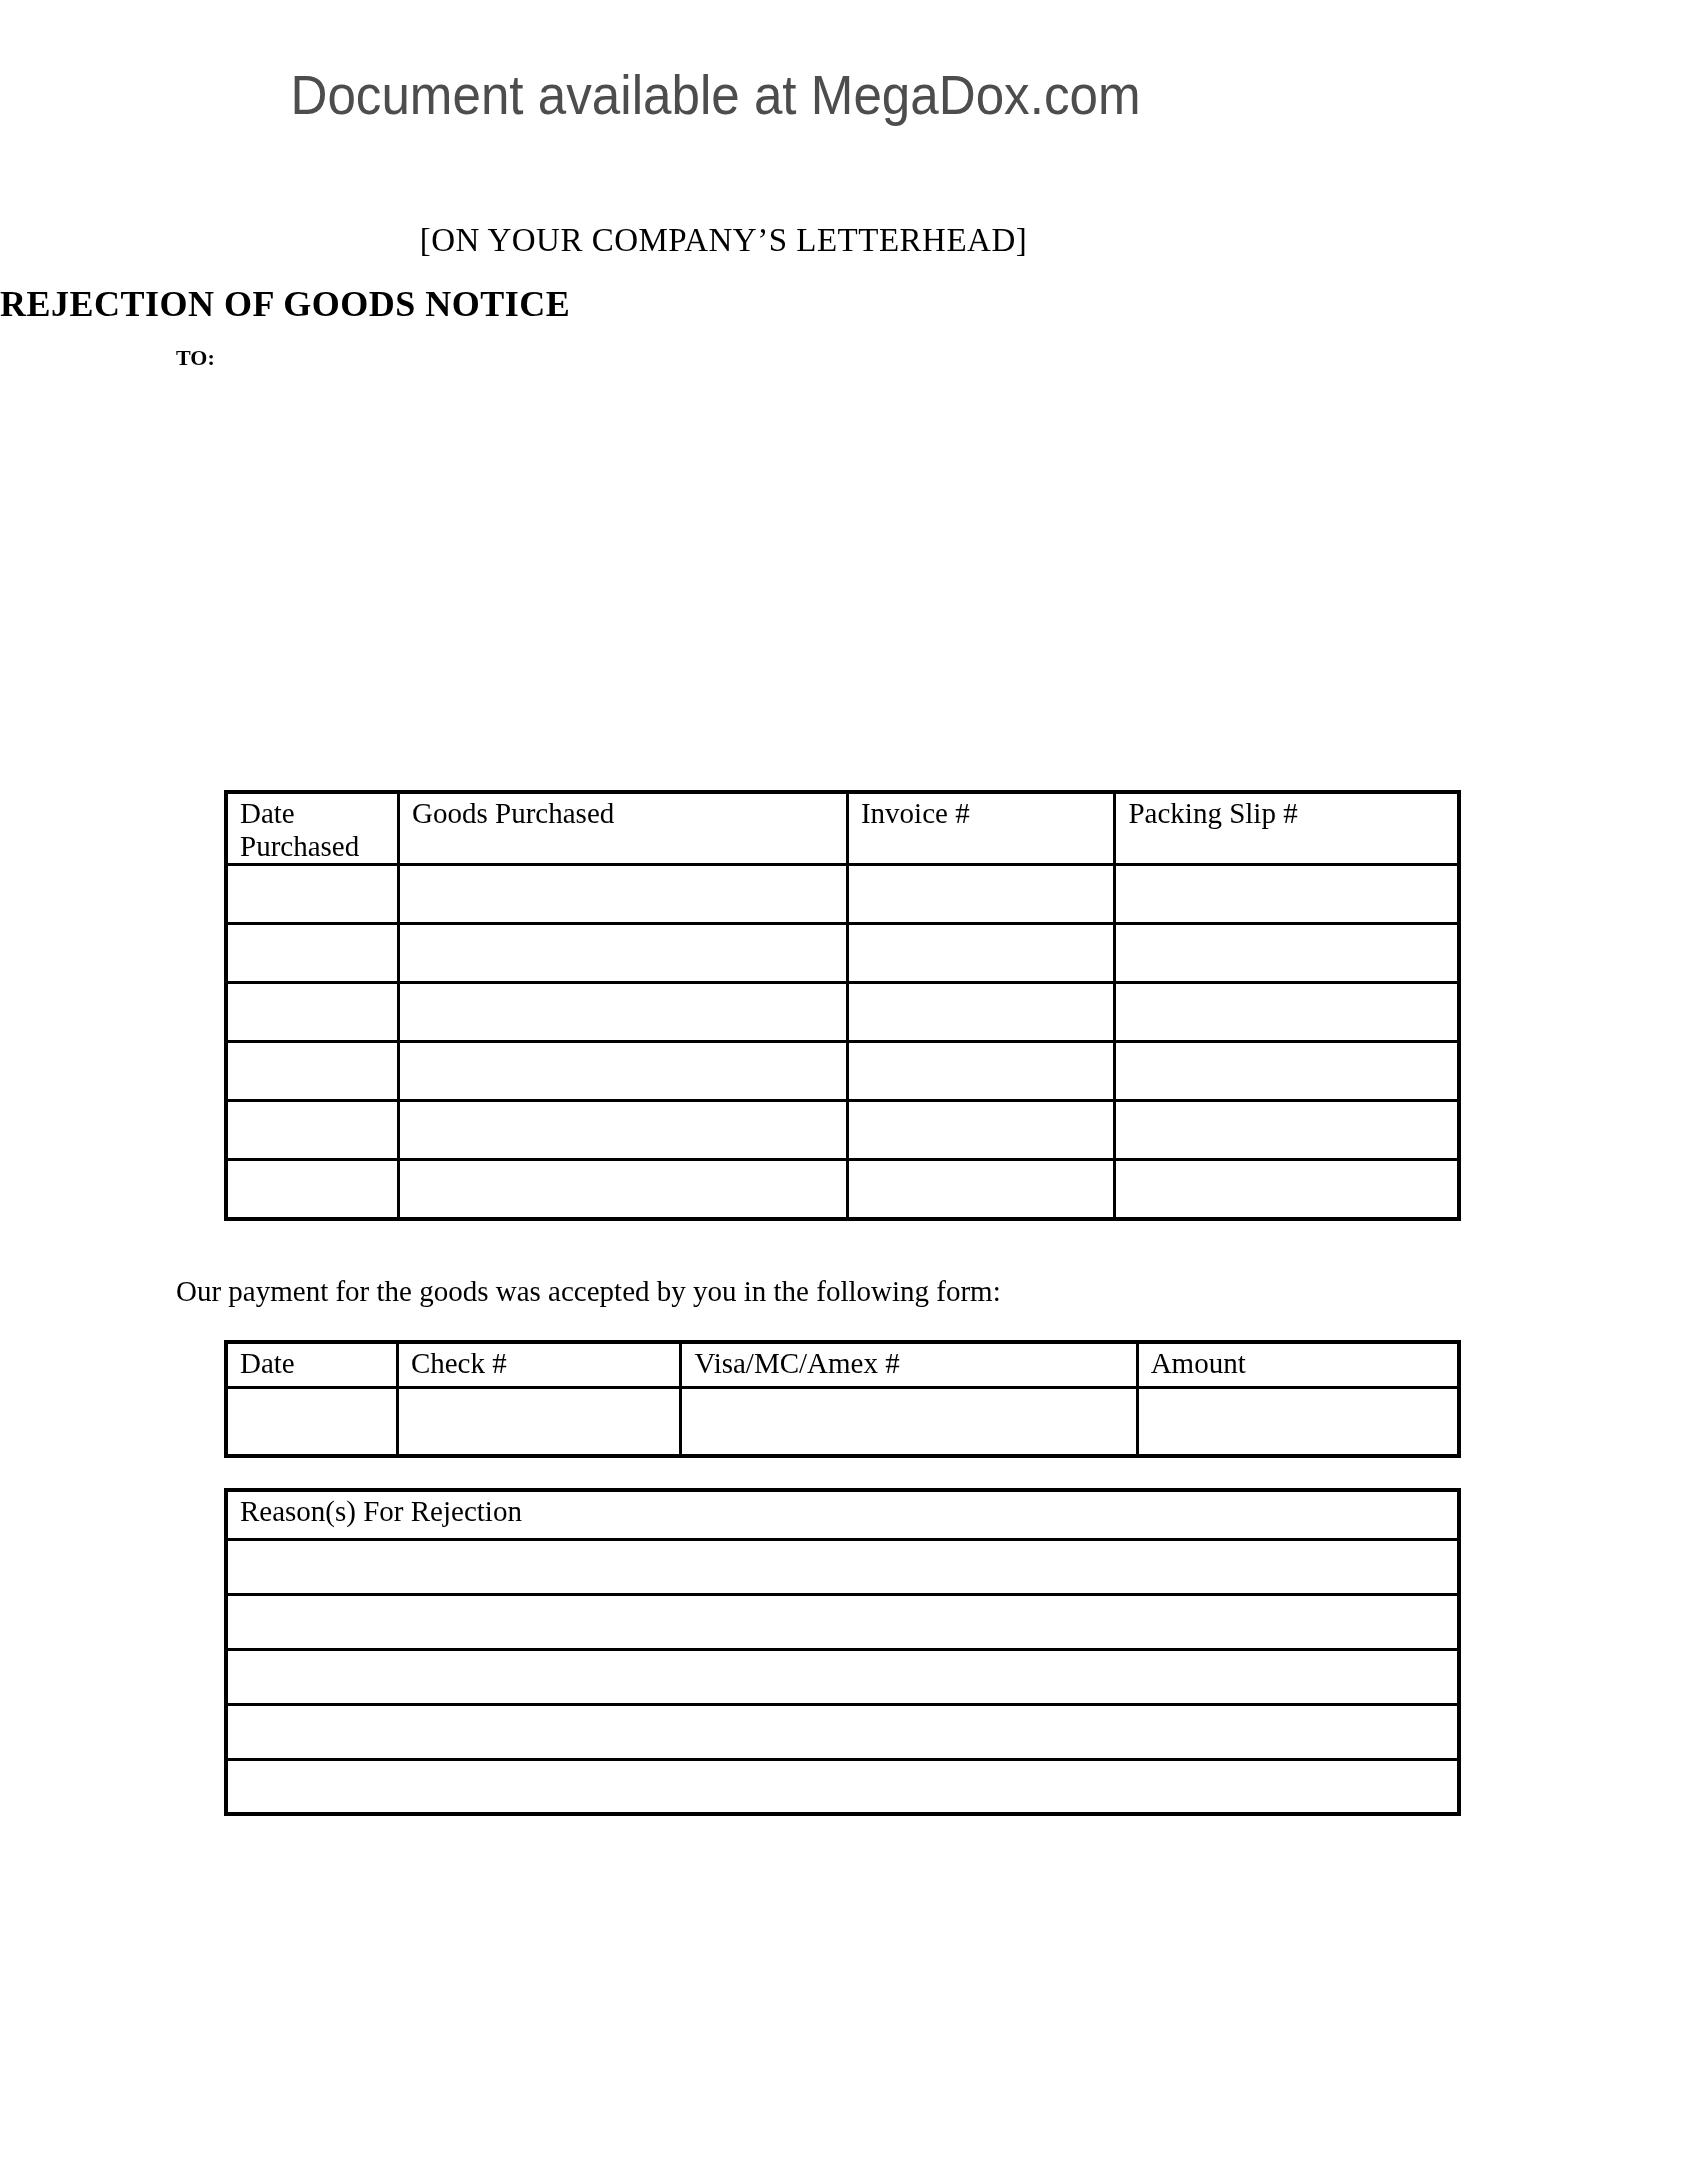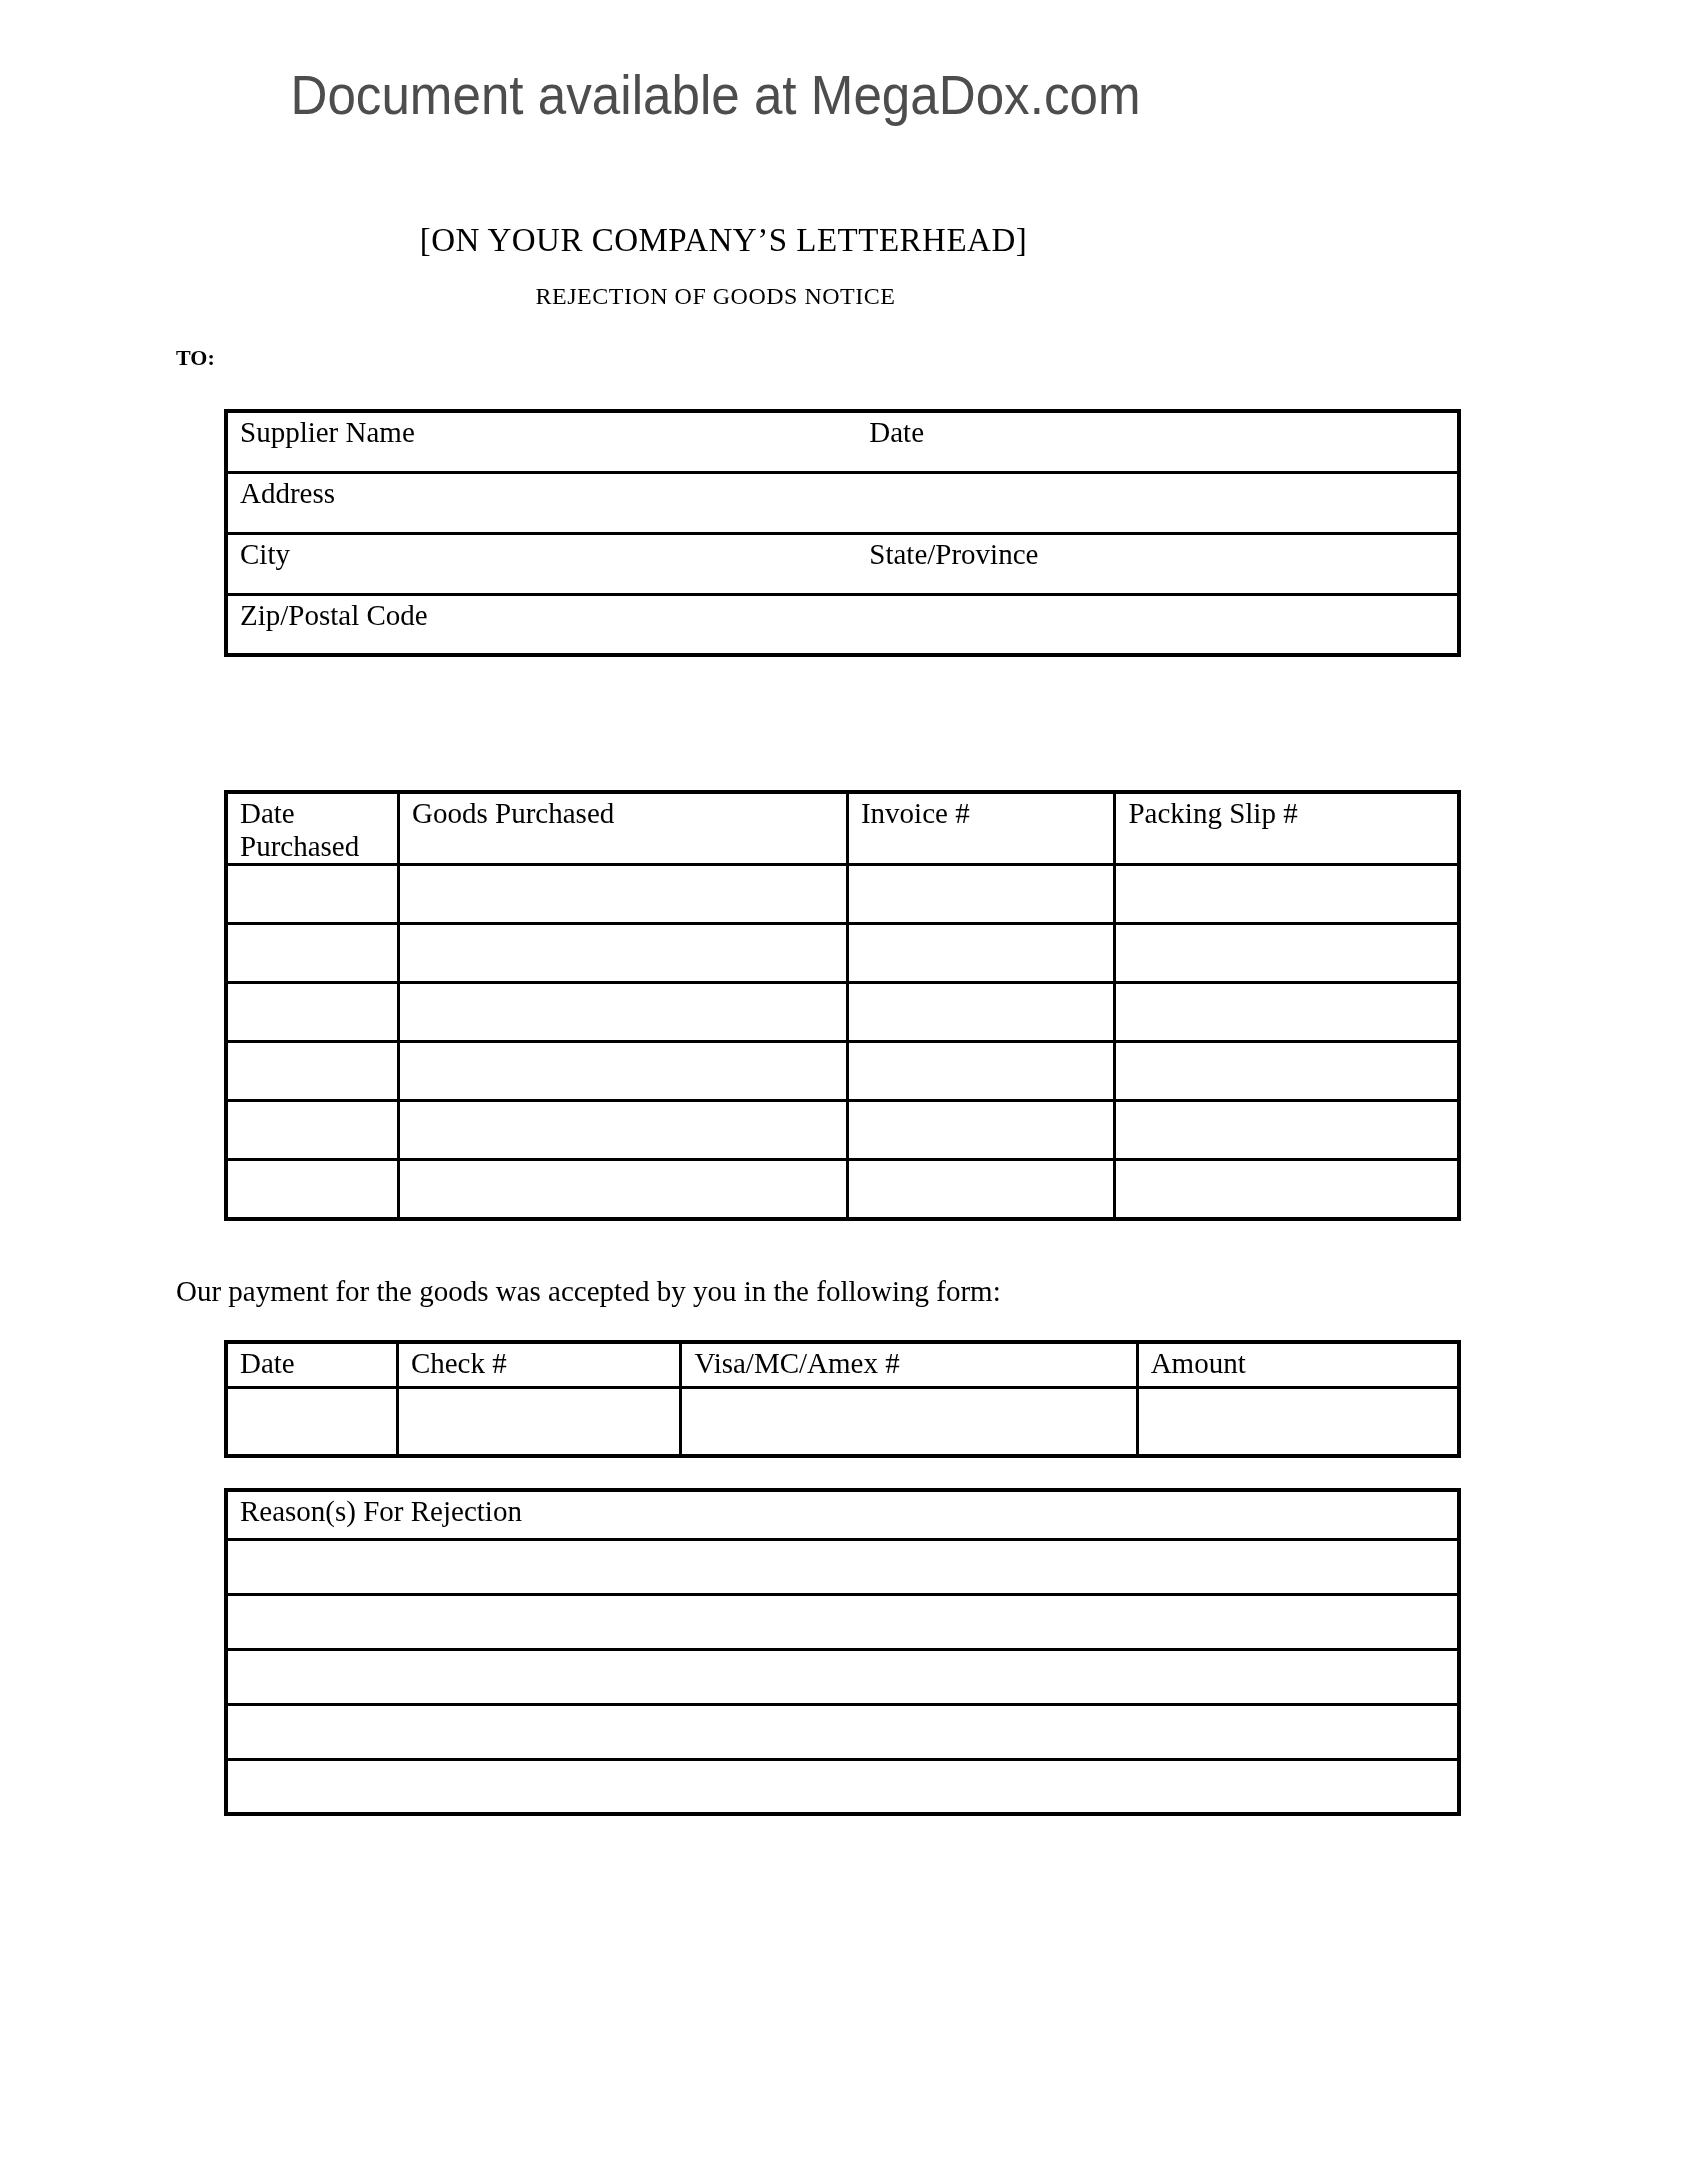--- a/index.html
+++ b/index.html
@@ -32,23 +32,22 @@
     top: 222px; left: 0; width: 100%;
     text-align: center;
     font-size: 33px;
     letter-spacing: 0.5px;
     padding-left: 16px;
   }
 
   .title {
     position: absolute;
     top: 283px; left: 0; width: 100%;
-    text-align: center;
-    font-size: 24px;
-    font-weight: normal;
+    font-size: 36px;
+    font-weight: bold;
     letter-spacing: 0.5px;
   }
 
   .to-label {
     position: absolute;
     top: 345px; left: 176px;
     font-size: 22px;
     font-weight: bold;
   }
 
@@ -109,44 +108,20 @@
 <div class="page">
 
   <div class="watermark">Document available at MegaDox.com</div>
 
   <div class="letterhead">[ON YOUR COMPANY’S LETTERHEAD]</div>
 
   <div class="title">REJECTION OF GOODS NOTICE</div>
 
   <div class="to-label">TO:</div>
 
-  <table class="doc-table supplier">
-    <colgroup>
-        <col style="width:51.2%">
-        <col style="width:48.8%">
-      </colgroup>
-    <tbody>
-      <tr>
-        <td>Supplier Name</td>
-        <td>Date</td>
-      </tr>
-      <tr>
-        <td>Address</td>
-        <td></td>
-      </tr>
-      <tr>
-        <td>City</td>
-        <td>State/Province</td>
-      </tr>
-      <tr>
-        <td>Zip/Postal Code</td>
-        <td></td>
-      </tr>
-    </tbody>
-  </table>
 
 
   <table class="doc-table goods">
     <colgroup>
       <col style="width:14%">
         <col style="width:36.4%">
         <col style="width:21.7%">
         <col style="width:27.9%">
     </colgroup>
     <thead>

